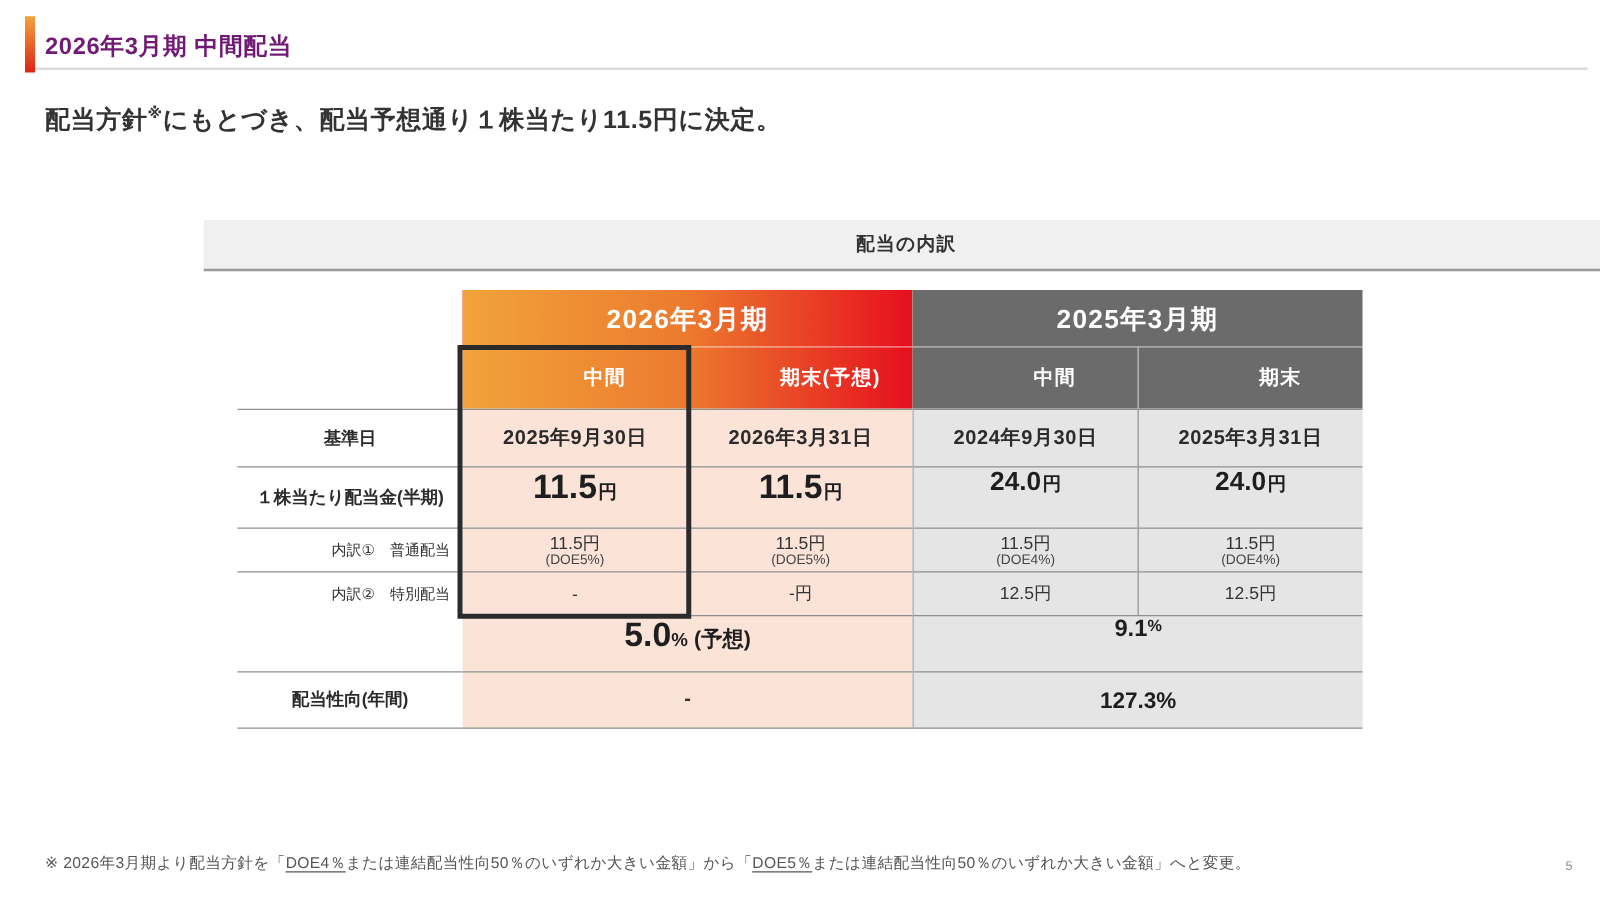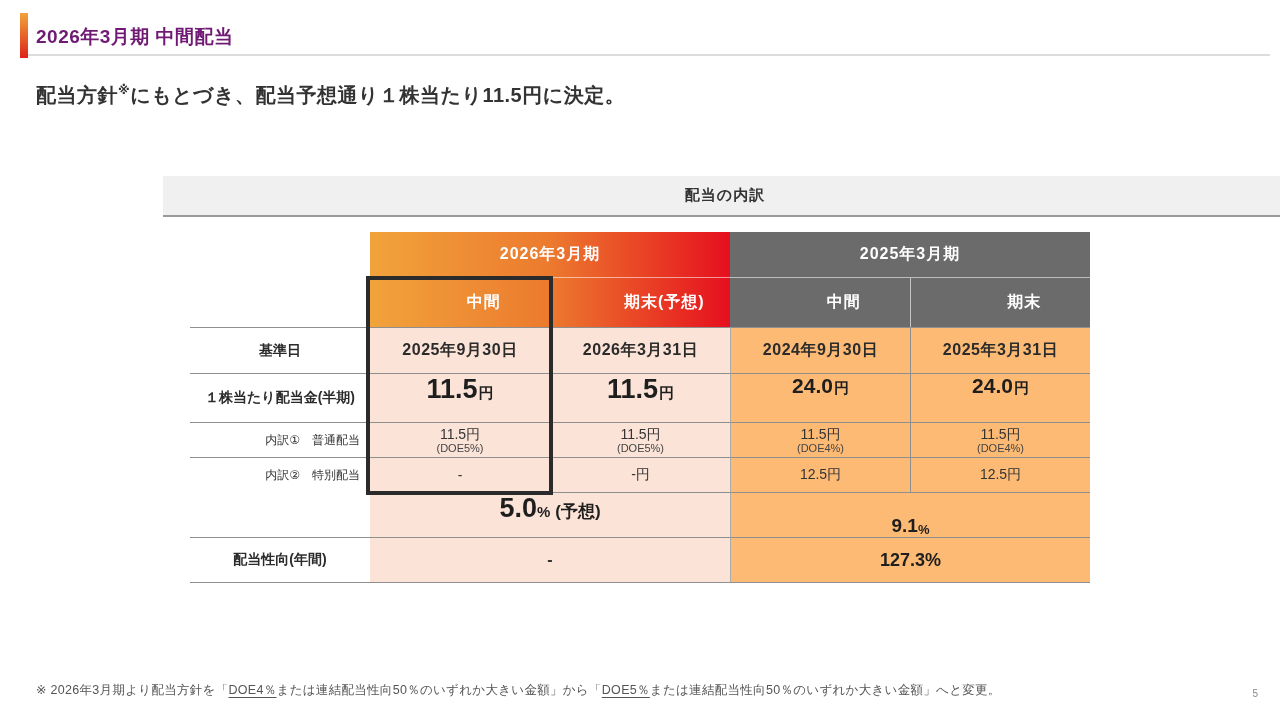--- a/index.html
+++ b/index.html
@@ -54,21 +54,21 @@
     position: absolute; left: 190px; top: 232px;
     display: grid;
     grid-template-columns: 180px 180px 180px 180px 180px;
     grid-template-rows: 46px 49px 46px 49px 35px 35px 45px 46px;
   }
   .cell {
     display: flex; align-items: center; justify-content: center;
     box-sizing: border-box; text-align: center;
   }
   
-  .grp { color: #fff; font-weight: bold; font-size: 16px; letter-spacing: 1px;
+  .grp { color: #fff; font-weight: bold; font-size: 21px; letter-spacing: 1px;
          border-bottom: 1px solid rgba(255,255,255,0.55); }
   .grp-2026 { grid-column: 2 / span 2; grid-row: 1;
     background: linear-gradient(90deg, var(--g1) 0%, var(--g2) 50%, var(--g3) 100%); }
   .grp-2025 { grid-column: 4 / span 2; grid-row: 1; background: var(--gray-hdr); }
 
   
   .sub-strip { display: flex; }
   .sub-strip-2026 { grid-column: 2 / span 2; grid-row: 2;
     background: linear-gradient(90deg, var(--g1) 0%, var(--g2) 50%, var(--g3) 100%); }
   .sub-strip-2025 { grid-column: 4 / span 2; grid-row: 2; background: var(--gray-hdr); }
@@ -78,21 +78,21 @@
   }
   .sub-cell + .sub-cell { border-left: 1px solid rgba(255,255,255,0.6); }
 
   
   .lbl { font-weight: bold; font-size: 14px; color: #2B2B2B; background: #fff; }
   .lbl-sub { justify-content: flex-end; padding-right: 10px;
              font-weight: normal; font-size: 12px; color: #333; background: #fff; }
 
   
   .peach { background: var(--peach); }
-  .white { background: #fdba74; }
+  .white { background: #e5e5e5; }
   .bt { border-top: 1px solid var(--row-line); }
   .bb { border-bottom: 1px solid var(--row-line); }
   .vl-light { border-left: 1px solid #C9C0BA; }
   .vl-mid   { border-left: 1px solid #ABABAB; }
   .vl-dark  { border-left: 1px solid #8F8F8F; }
 
   .date-val { font-size: 16px; font-weight: bold; color: #2B2B2B; letter-spacing: 0.5px; }
 
   .dps-big { align-items: baseline; gap: 1px; }
   .dps-big .num { font-size: 27px; font-weight: bold; color: #1E1E1E; }
@@ -103,21 +103,21 @@
 
   .stack { display: flex; flex-direction: column; align-items: center; justify-content: center; line-height: 1.15; }
   .stack .amount { font-size: 14px; color: #333; }
   .stack .note { font-size: 11px; color: #444; }
   .plain-val { font-size: 14px; color: #333; }
 
   .doe-2026 { align-items: baseline; }
   .doe-2026 .num { font-size: 27px; font-weight: bold; color: #1E1E1E; }
   .doe-2026 .pct { font-size: 15px; font-weight: bold; color: #1E1E1E; }
   .doe-2026 .note { font-size: 17px; font-weight: bold; color: #1E1E1E; margin-left: 5px; }
-  .doe-2025 { align-items: flex-end; }
+  .doe-2025 { align-items: flex-start; }
   .doe-2025 .num { font-size: 19px; font-weight: bold; color: #1E1E1E; }
   .doe-2025 .pct { font-size: 13px; font-weight: bold; color: #1E1E1E; }
   .payout-val { font-size: 18px; font-weight: bold; color: #1E1E1E; }
   .dash-val { font-size: 16px; font-weight: bold; color: #333; }
 
   
   .highlight-box {
     position: absolute; left: 366px; top: 276px; width: 187px; height: 219px;
     border: 4px solid var(--hl-border);
     pointer-events: none;

